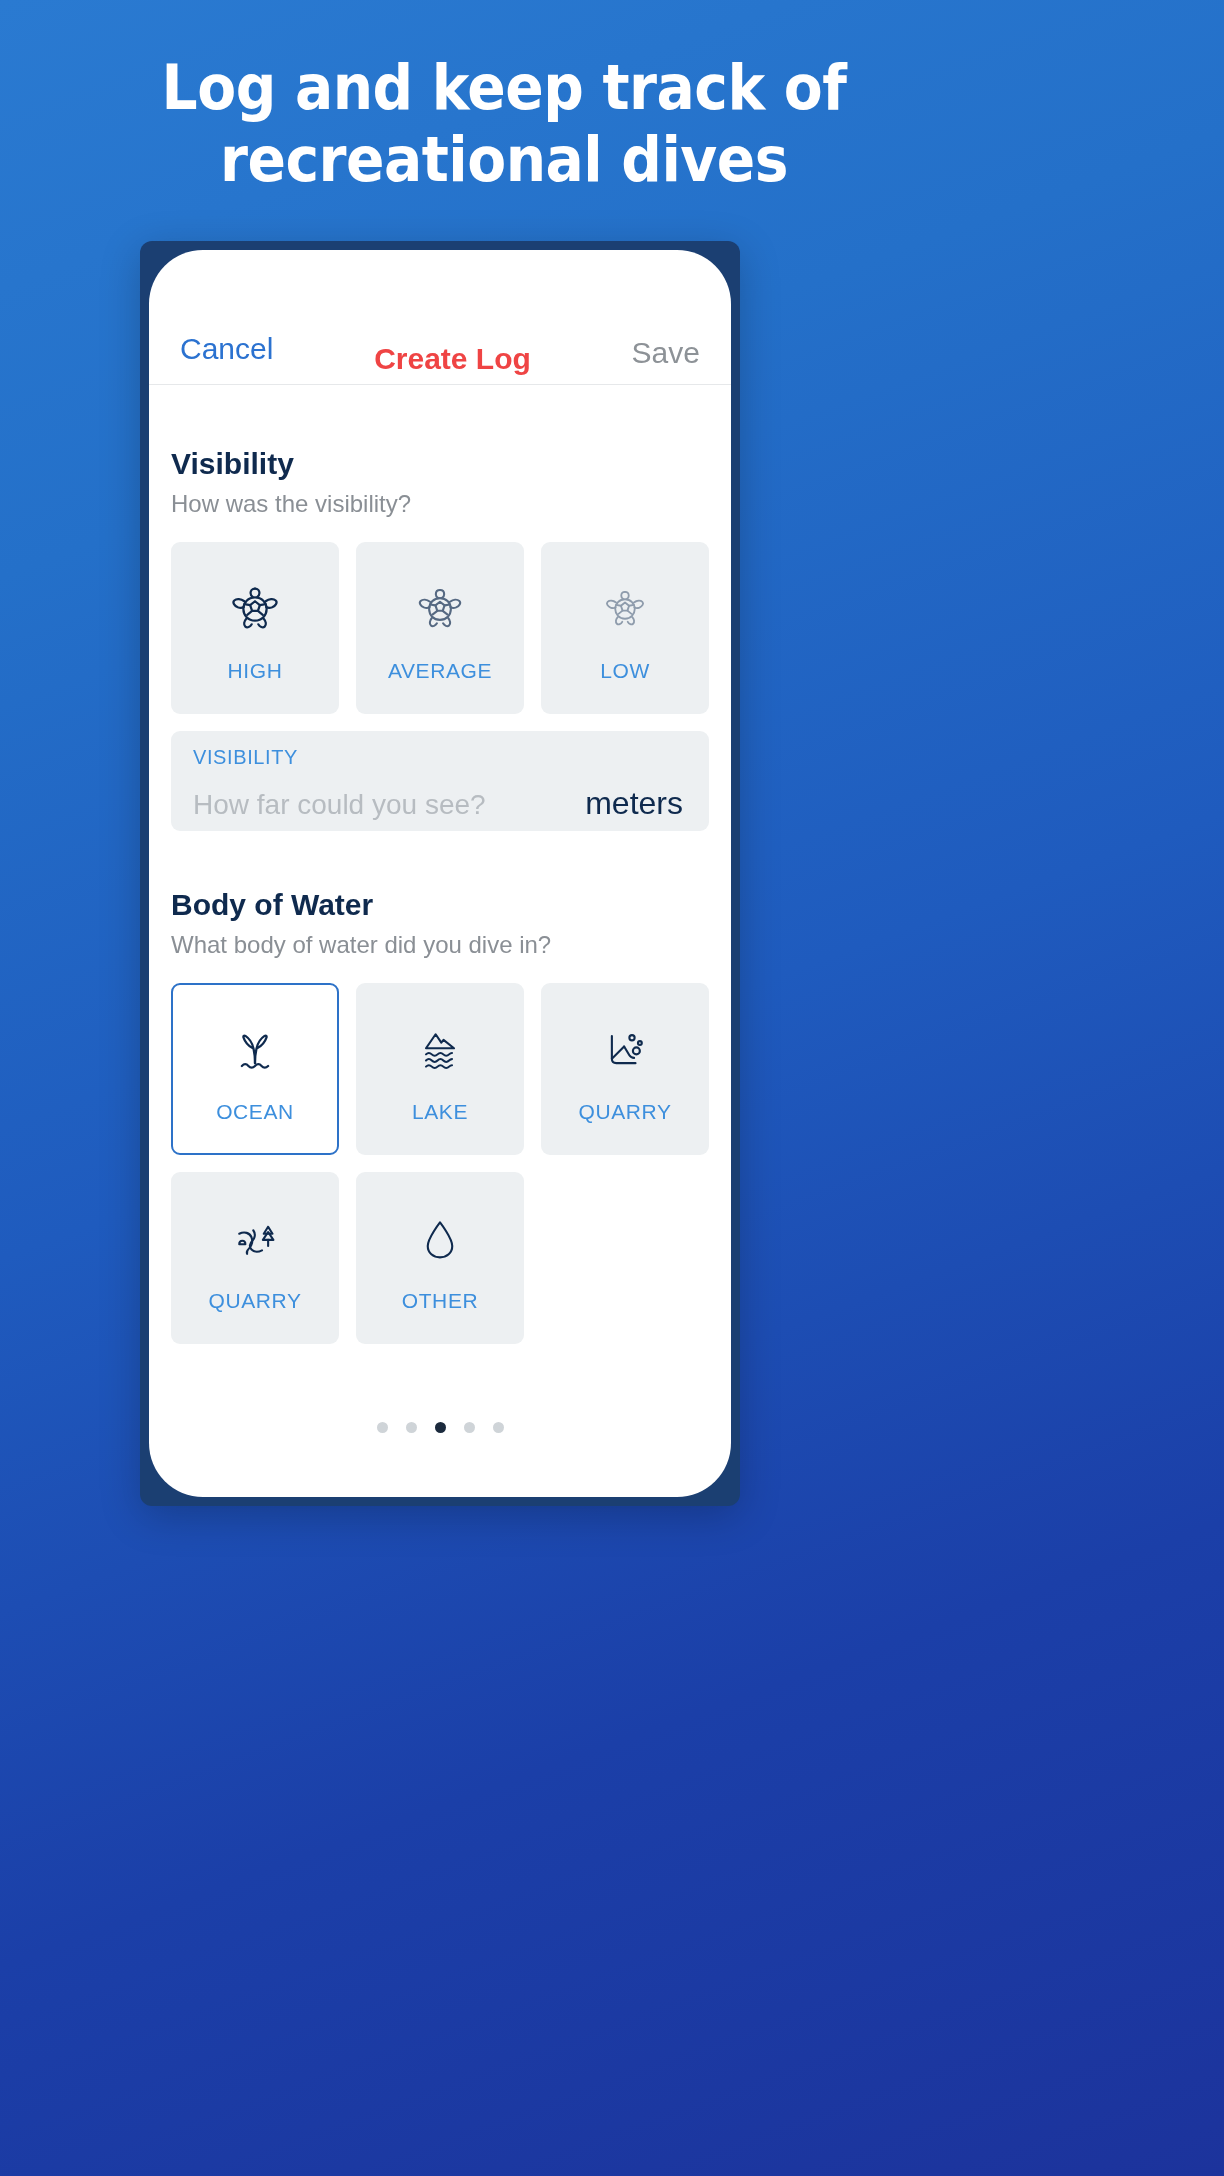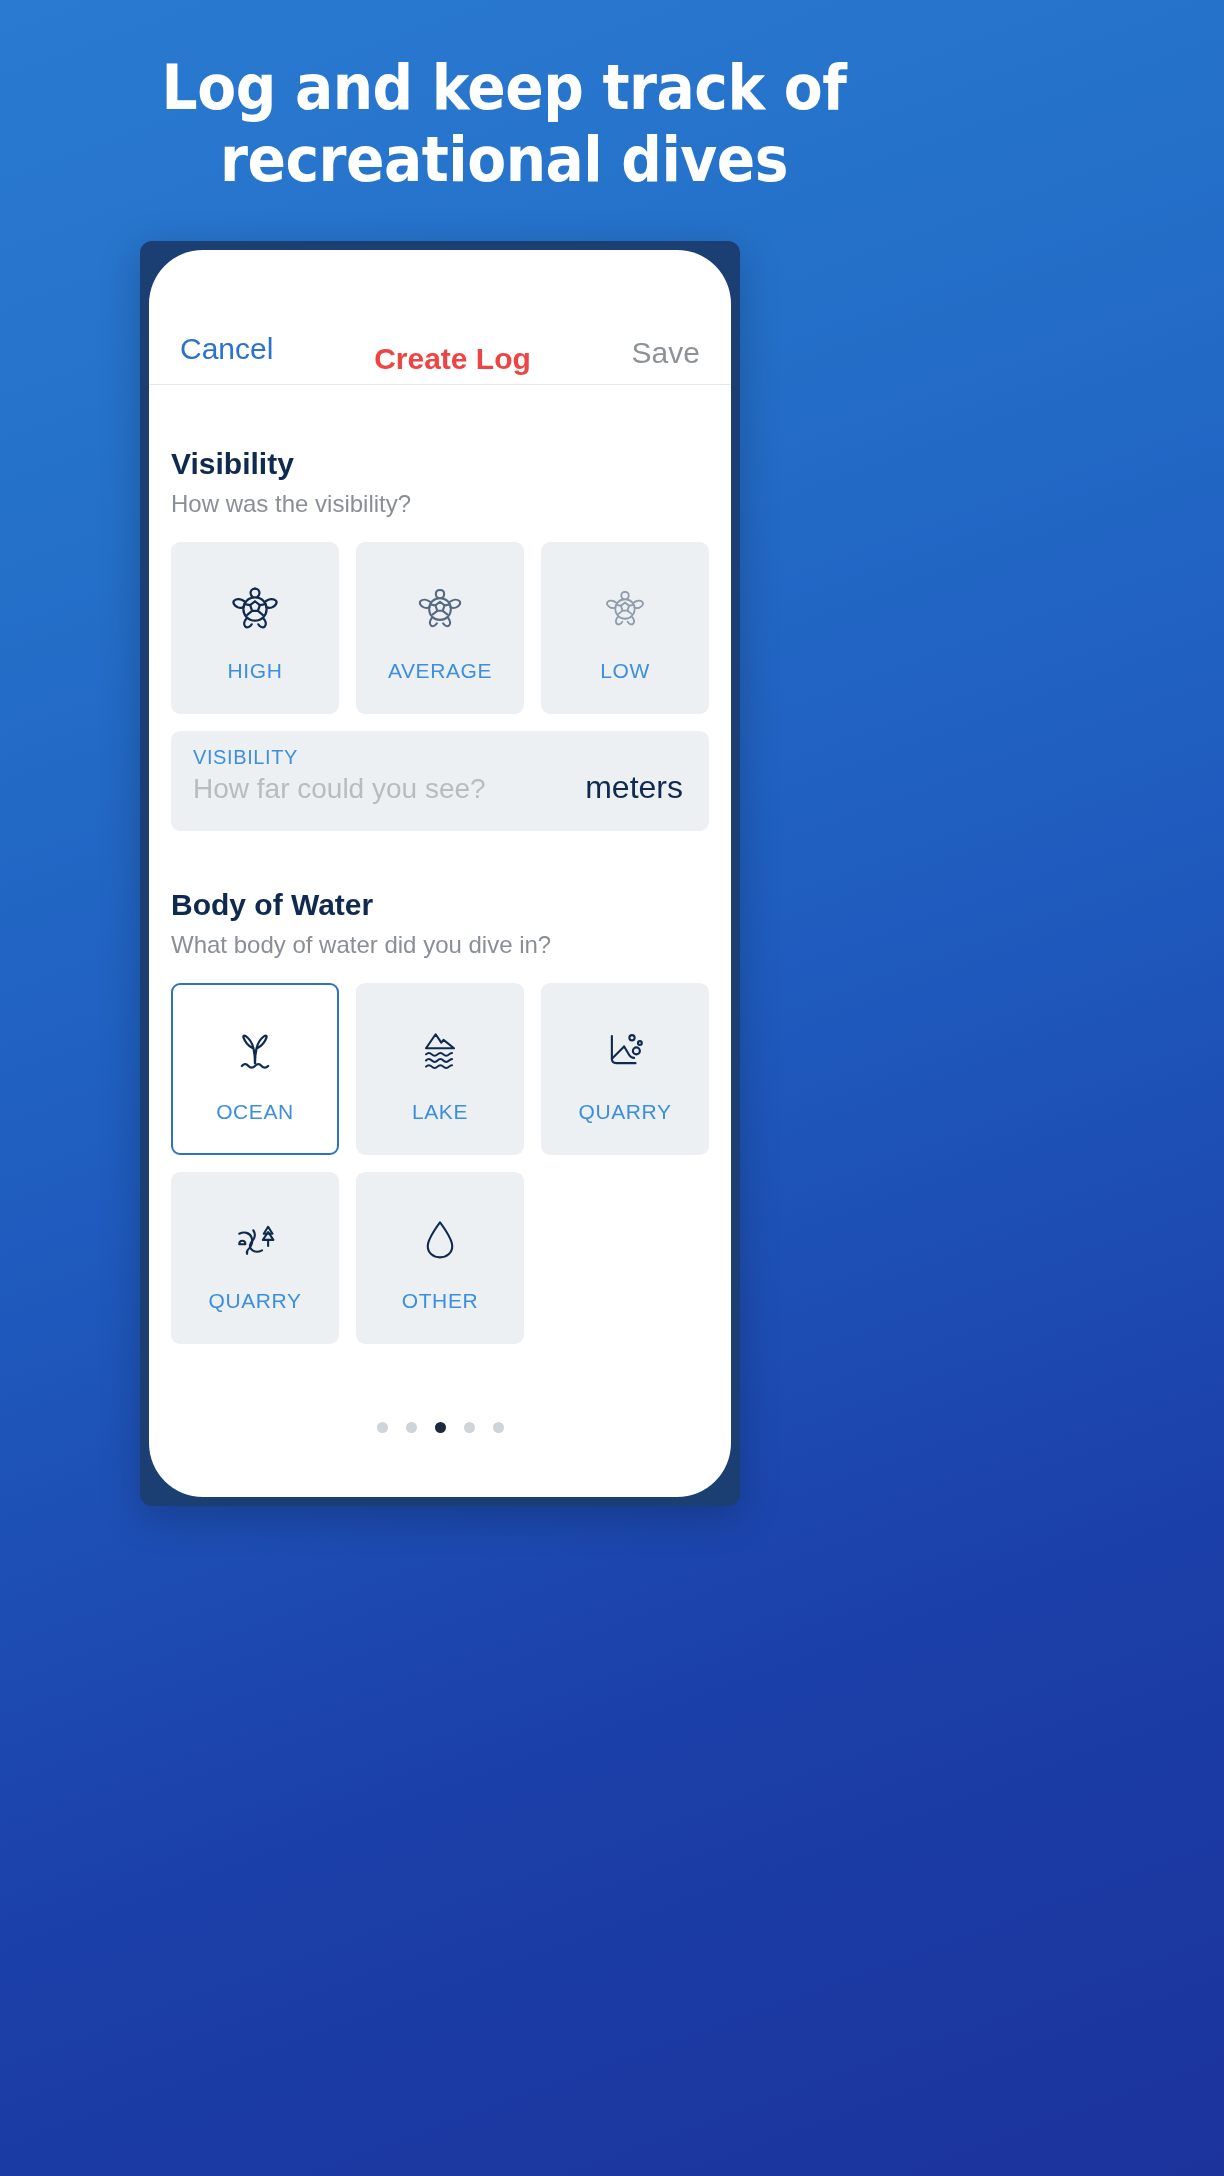--- a/index.html
+++ b/index.html
@@ -78,21 +78,21 @@
   }
 
   
   .vis-field{
     margin-top:17px;
     background:#edf0f2;border-radius:9px;
     height:100px;padding:15px 26px 0 22px;box-sizing:border-box;
     position:relative;
   }
   .vis-field .flabel{color:#3d8fdd;font-size:20px;letter-spacing:.6px;}
-  .vis-row{display:flex;align-items:baseline;justify-content:space-between;margin-top:0;}
+  .vis-row{display:flex;align-items:baseline;justify-content:space-between;margin-top:16px;}
   .vis-ph{color:#b7bcc1;font-size:28px;}
   .vis-unit{color:#0f2a4e;font-size:32px;}
 
   
   .dots{
     position:absolute;left:0;bottom:64px;width:100%;
     display:flex;justify-content:center;gap:18px;
   }
   .dot{width:11px;height:11px;border-radius:50%;background:#cfd4d8;}
   .dot.active{background:#1b2a3d;}

